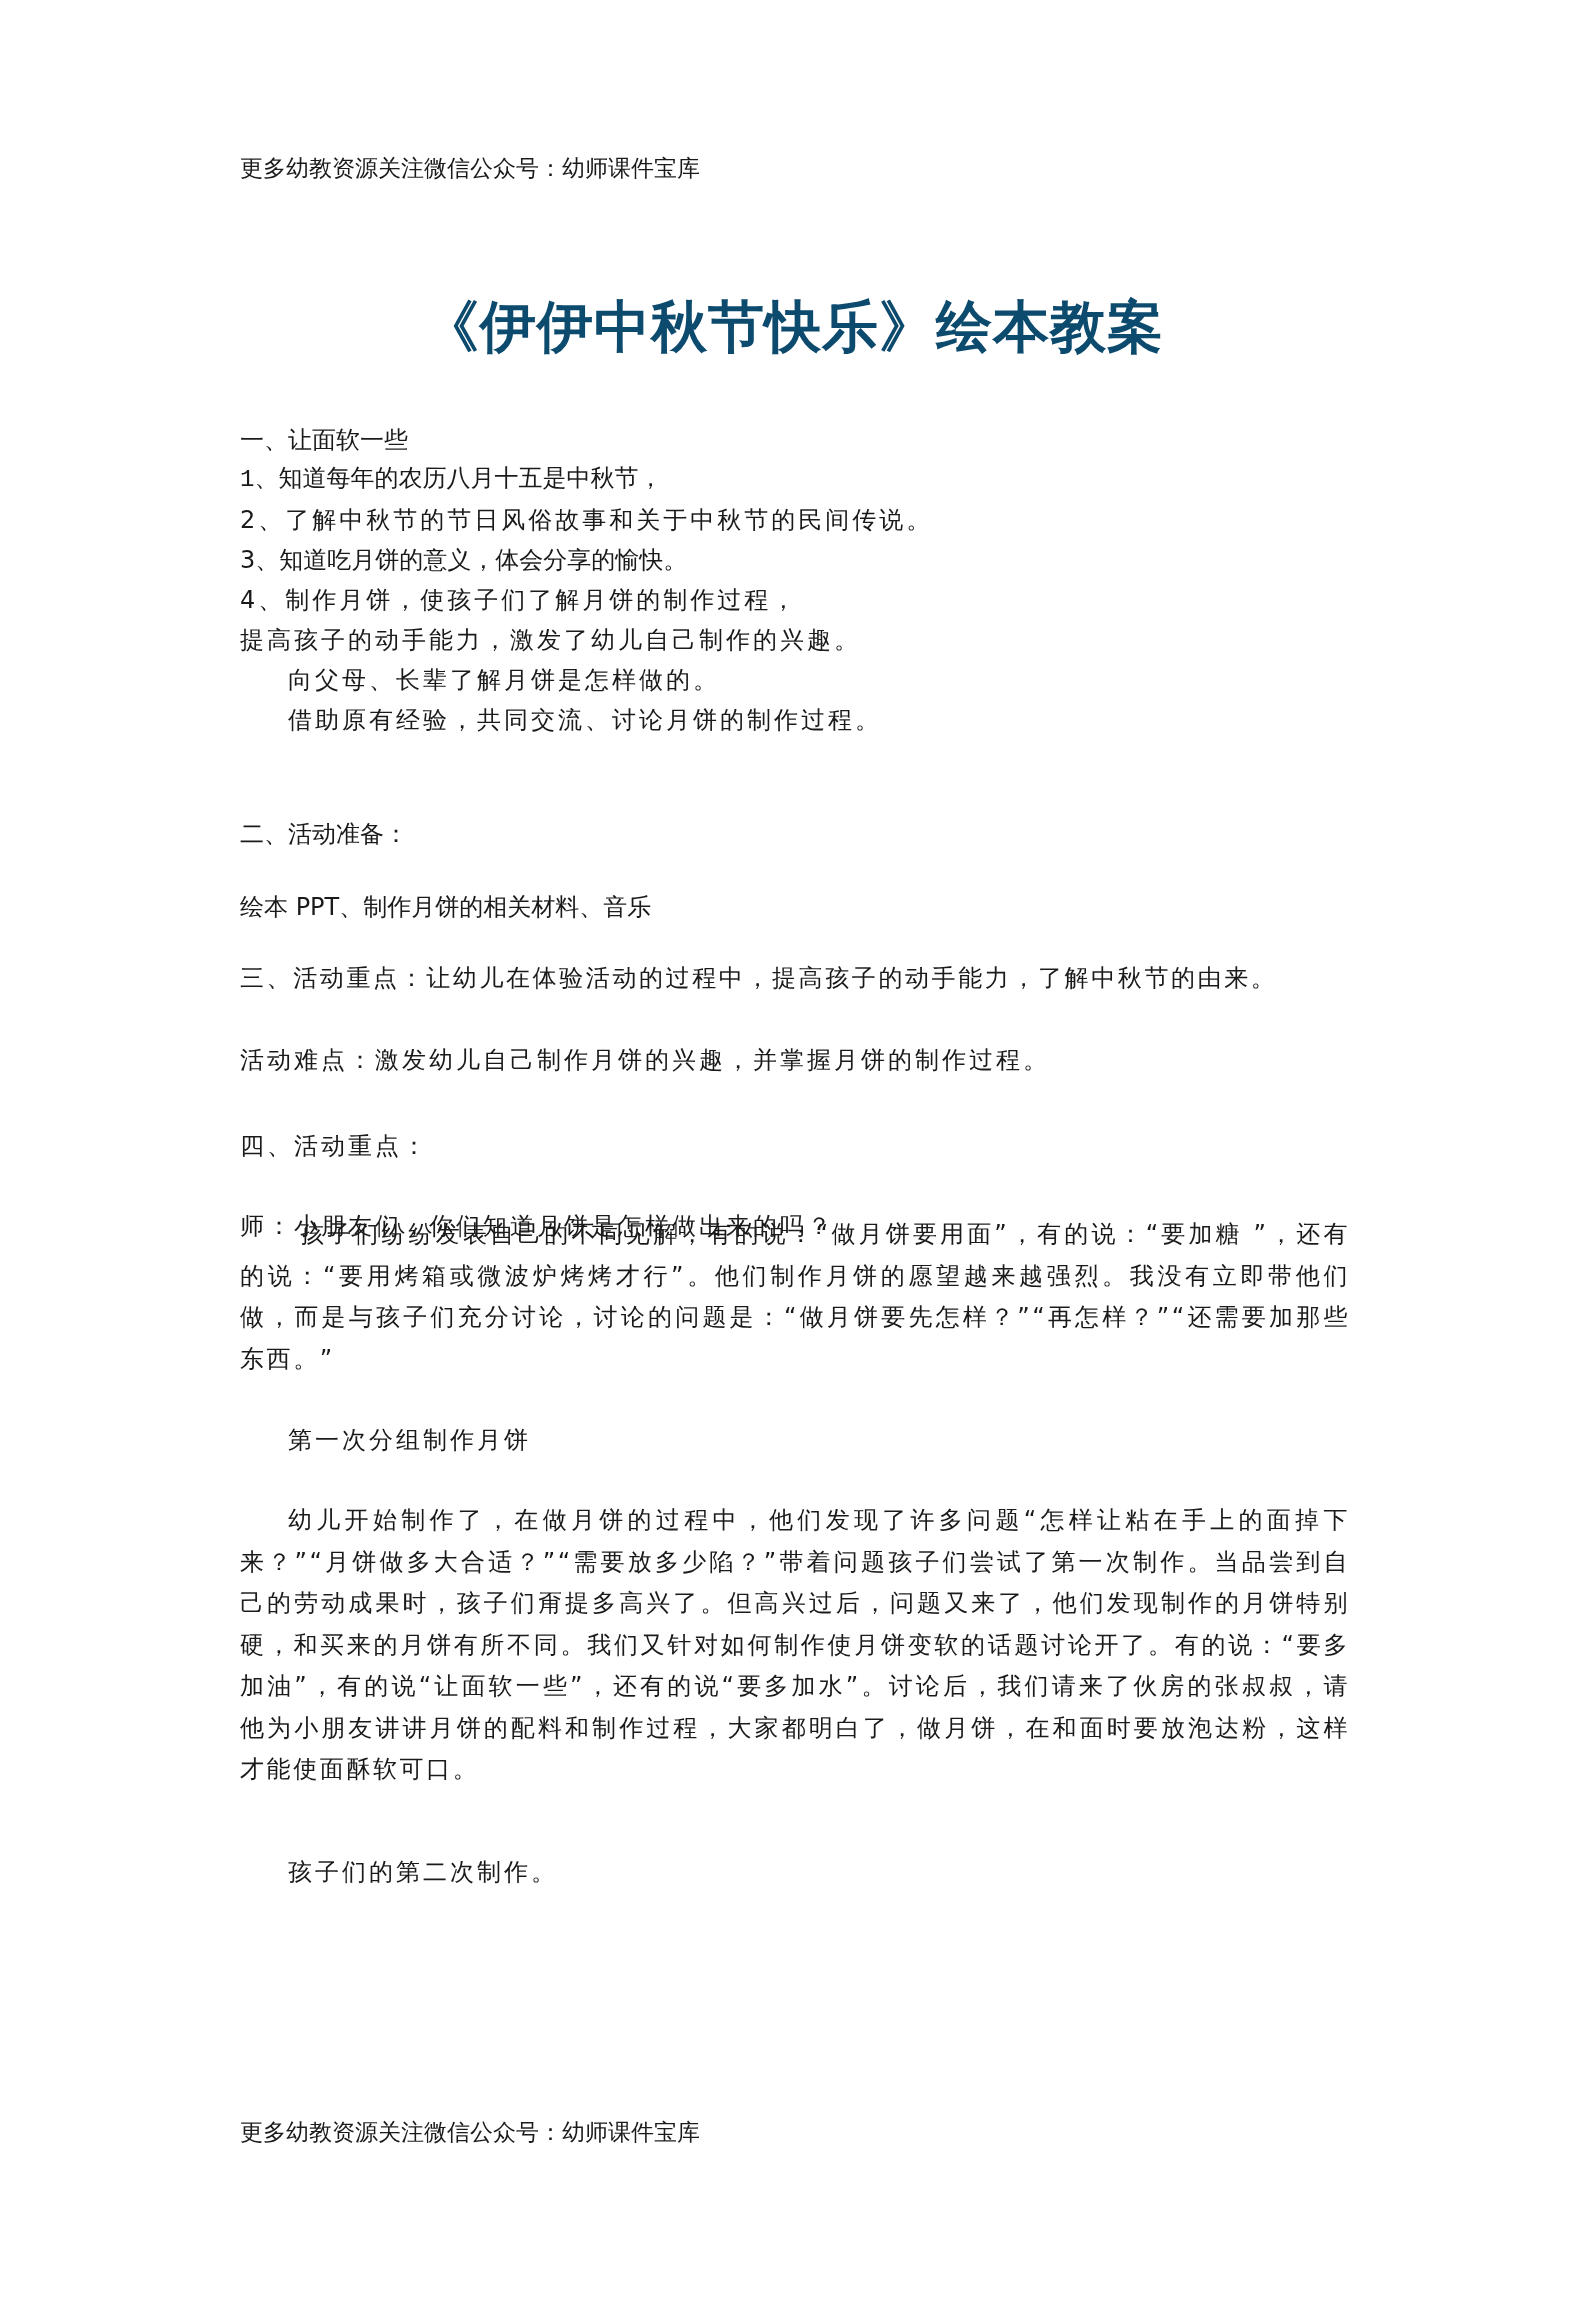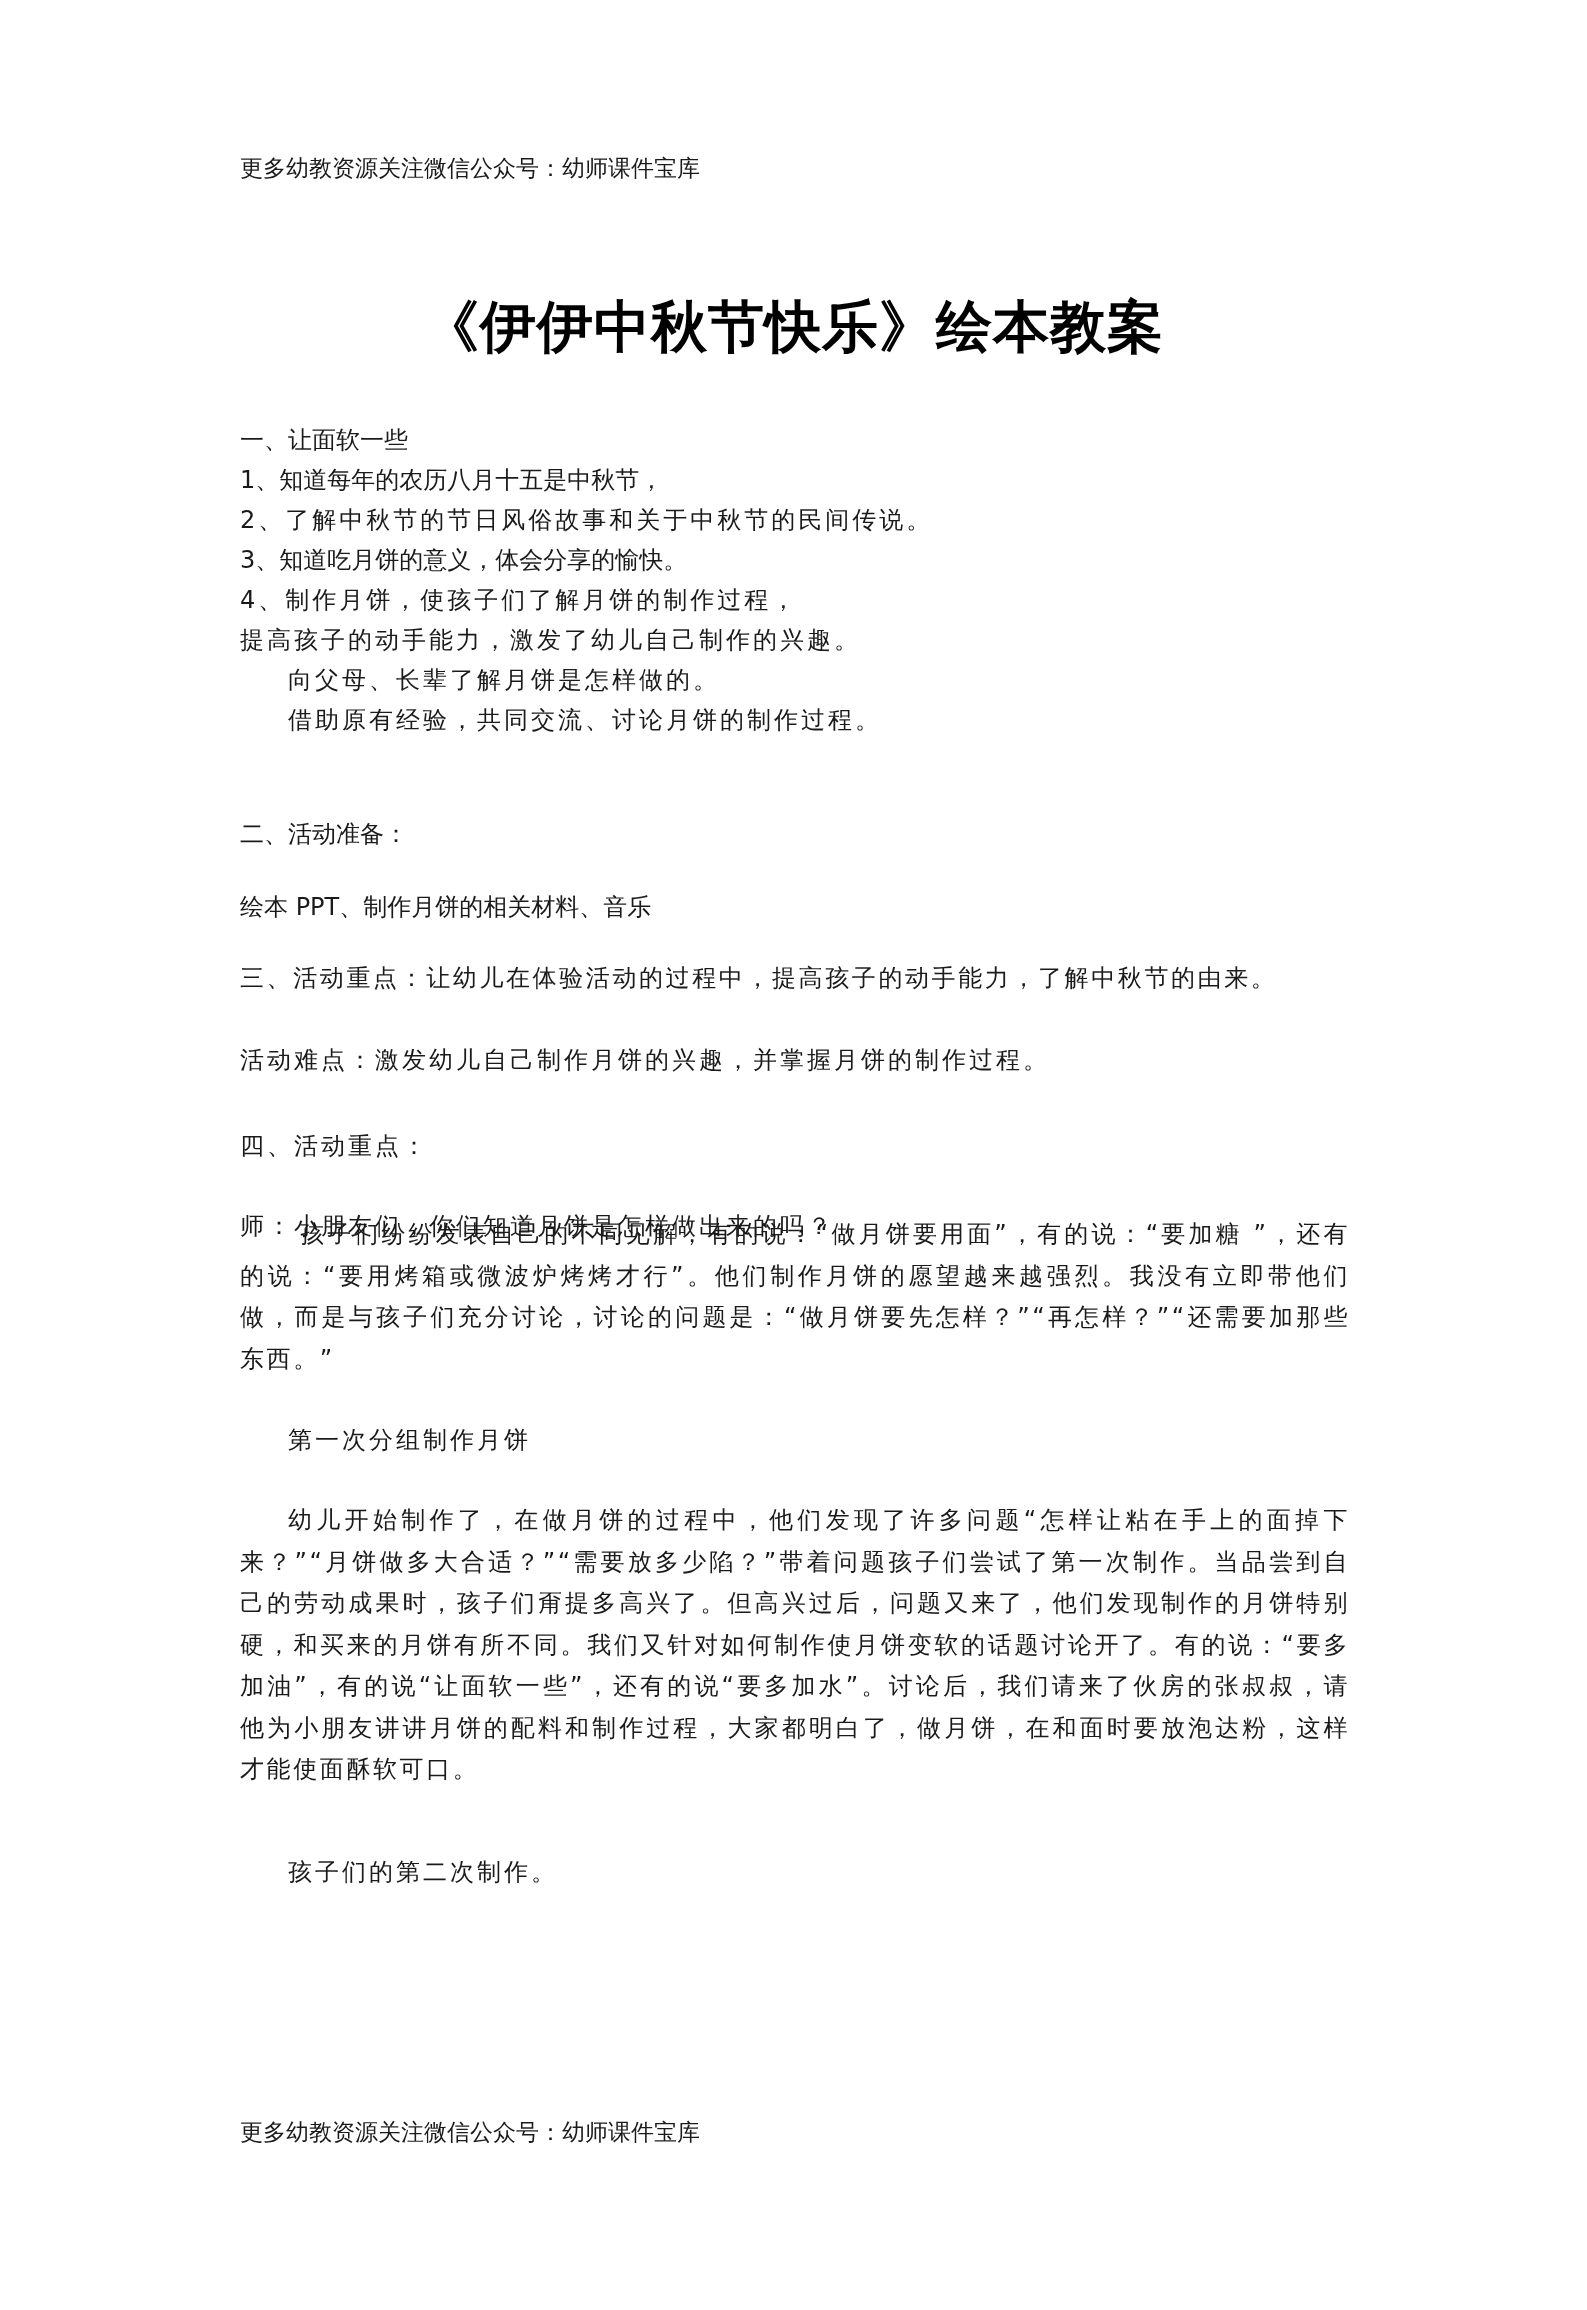--- a/index.html
+++ b/index.html
@@ -36,21 +36,21 @@
 
     .title {
       position: absolute;
       left: 0;
       width: 1587px;
       top: 290px;
       text-align: center;
       font-size: 56px;
       line-height: 72px;
       font-weight: bold;
-      color: #000000;
+      color: #0c4a6e;
       font-family: "DejaVu Serif", "Liberation Serif", serif;
       letter-spacing: 1px;
     }
 
     .content {
       position: absolute;
       left: 240px;
       top: 420px;
       width: 1110px;
       font-size: 24px;
@@ -81,21 +81,21 @@
 
 <div class="page">
 
   <div class="header-note">更多幼教资源关注微信公众号：幼师课件宝库</div>
 
   <h1 class="title" style="margin:0;">《伊伊中秋节快乐》绘本教案</h1>
 
   <div class="content">
 
     <div class="line" style="top:0px;">一、让面软一些</div>
-    <div class="line" style="top:40px;">1、知道每年的农历八月十五是中秋节，</div>
+    <div class="line" style="top:40px;font-family:Liberation Mono, monospace;">1、知道每年的农历八月十五是中秋节，</div>
     <div class="line wide" style="top:80px;">2、了解中秋节的节日风俗故事和关于中秋节的民间传说。</div>
     <div class="line" style="top:120px;">3、知道吃月饼的意义，体会分享的愉快。</div>
     <div class="line wide" style="top:160px;">4、制作月饼，使孩子们了解月饼的制作过程，</div>
     <div class="line wide" style="top:200px;">提高孩子的动手能力，激发了幼儿自己制作的兴趣。</div>
     <div class="line wide indent" style="top:240px;">向父母、长辈了解月饼是怎样做的。</div>
     <div class="line wide indent" style="top:280px;">借助原有经验，共同交流、讨论月饼的制作过程。</div>
 
     <div class="line" style="top:366px;margin-top:28px;">二、活动准备：</div>
     <div class="line" style="top:467px;text-align:right;">绘本 PPT、制作月饼的相关材料、音乐</div>
 

